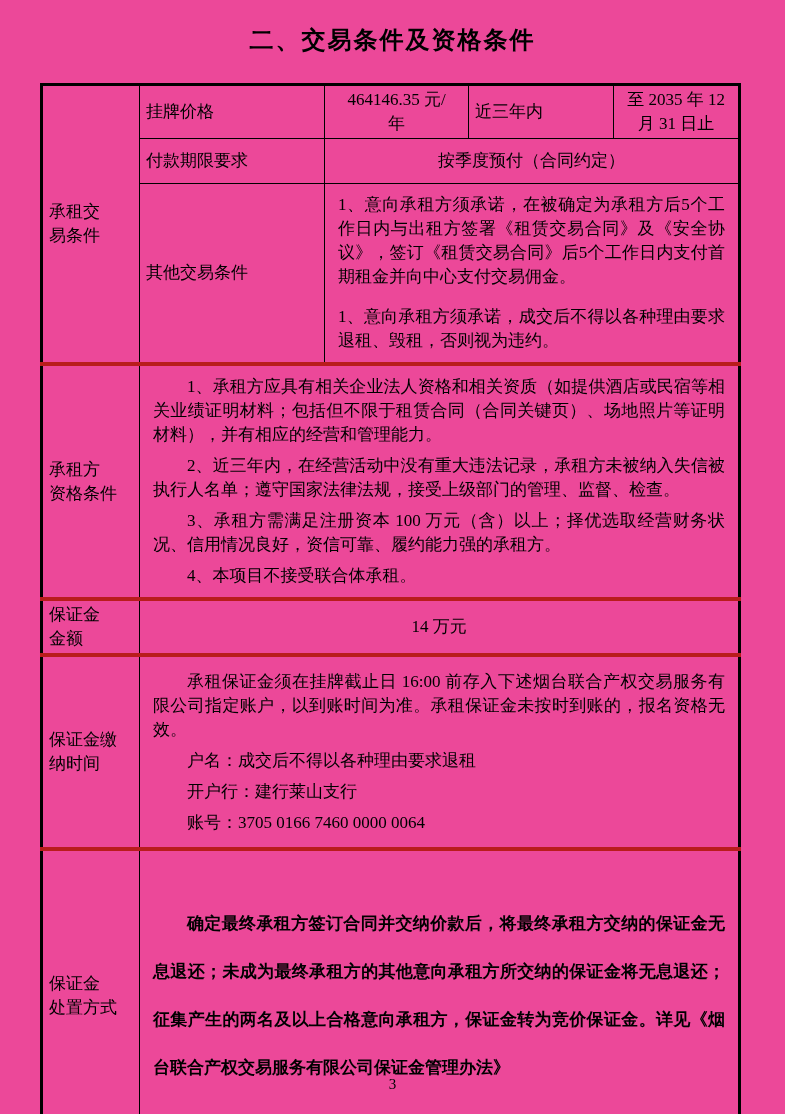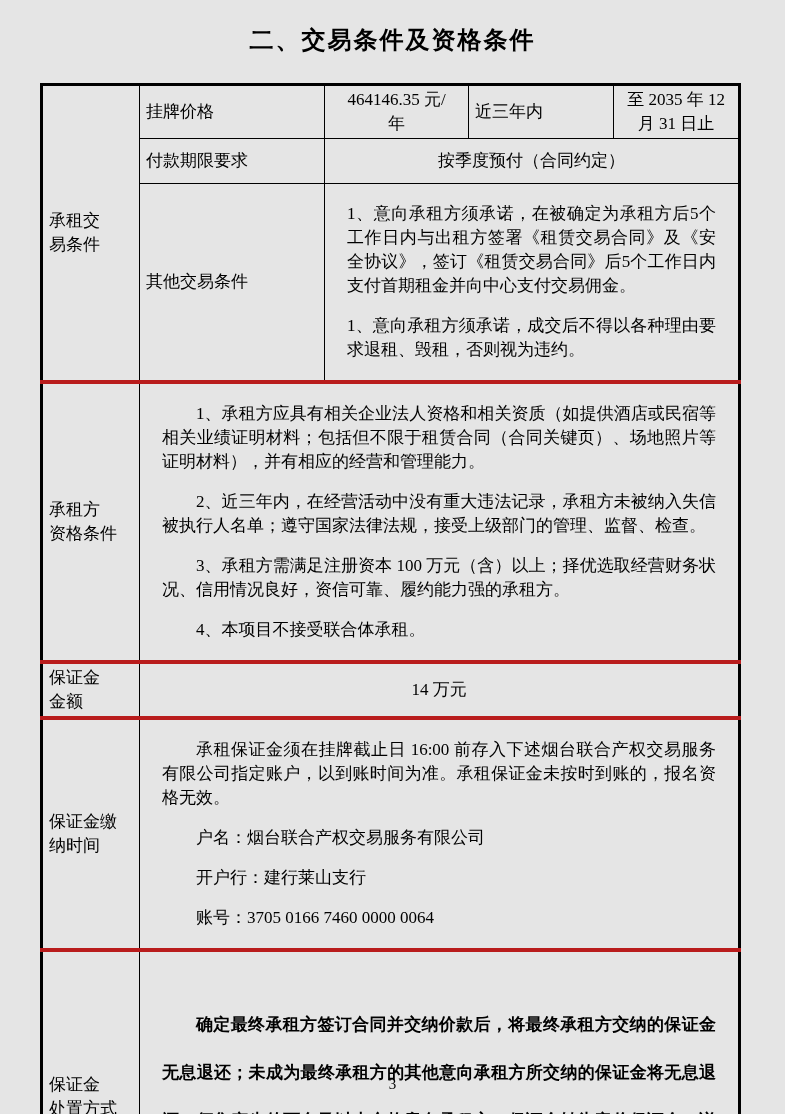--- a/index.html
+++ b/index.html
@@ -4,21 +4,21 @@
 <style>
   html, body {
     margin: 0;
     padding: 0;
     background: #ffffff;
   }
   .page {
     position: relative;
     width: 785px;
     height: 1114px;
-    background: #e5e5e5;
+    background: #ec4899;
     color: #000000;
     font-family: "Liberation Serif", serif;
     overflow: hidden;
   }
   .doc-title {
     position: absolute;
     top: 24px;
     left: 0;
     width: 100%;
     text-align: center;
@@ -56,21 +56,21 @@
     line-height: 24px;
   }
   td.content {
     text-align: justify;
     padding: 4px 9px;
   }
   td.top {
     vertical-align: top;
   }
   .para {
-    margin: 16px;
+    margin: 7px;
   }
   .para.gap {
     margin-bottom: 16px;
   }
   .para.indent {
     text-indent: 2em;
   }
   td.disposal .para {
     line-height: 48px;
     font-weight: bold;
@@ -140,21 +140,21 @@
       <td class="lbl">保证金
 金额</td>
       <td class="val" colspan="4">14 万元</td>
     </tr>
 
     <tr class="sec" style="height:194px">
       <td class="lbl">保证金缴
 纳时间</td>
       <td class="content" colspan="4">
         <p class="para indent">承租保证金须在挂牌截止日 16:00 前存入下述烟台联合产权交易服务有限公司指定账户，以到账时间为准。承租保证金未按时到账的，报名资格无效。</p>
-        <p class="para indent">户名：烟台联合产权交易服务有限公司</p>
+        <p class="para indent">户名：成交后不得以各种理由要求退租</p>
         <p class="para indent">开户行：建行莱山支行</p>
         <p class="para indent">账号：3705 0166 7460 0000 0064</p>
       </td>
     </tr>
 
     <tr class="sec" style="height:294px">
       <td class="lbl">保证金
 处置方式</td>
       <td class="content disposal" colspan="4">
         <p class="para indent">确定最终承租方签订合同并交纳价款后，将最终承租方交纳的保证金无息退还；未成为最终承租方的其他意向承租方所交纳的保证金将无息退还；征集产生的两名及以上合格意向承租方，保证金转为竞价保证金。详见《烟台联合产权交易服务有限公司保证金管理办法》</p>

